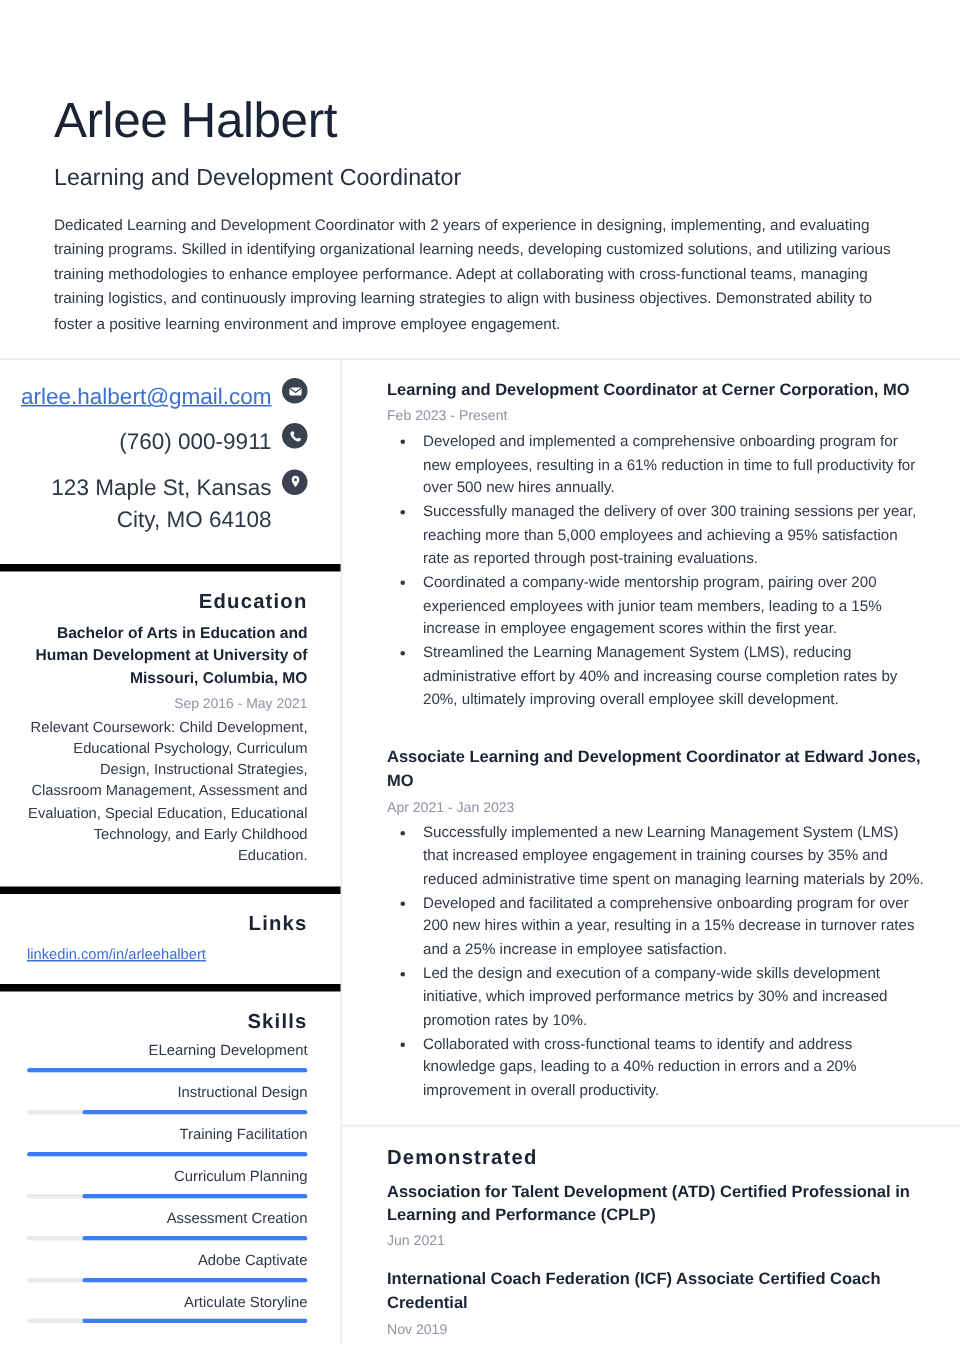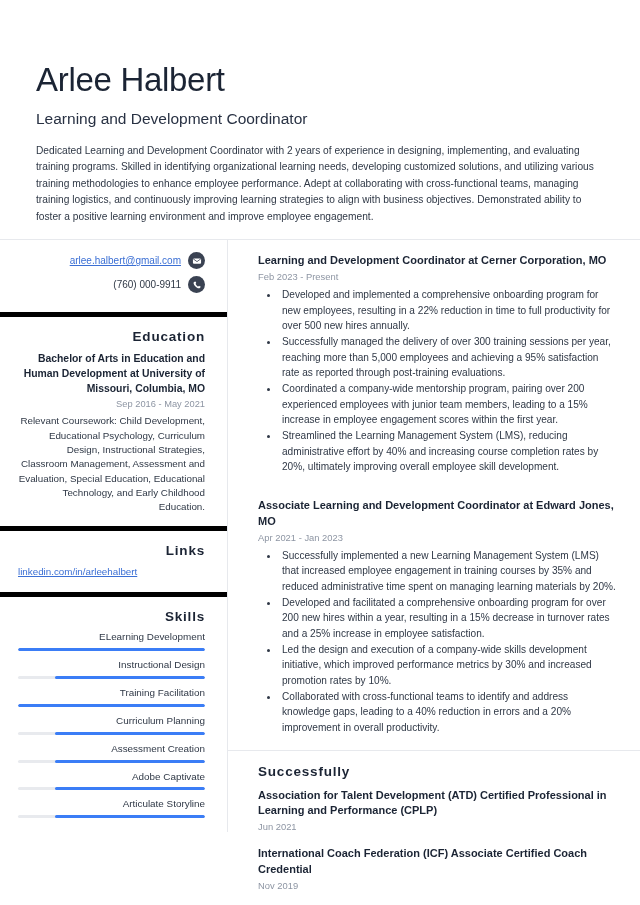--- a/index.html
+++ b/index.html
@@ -74,21 +74,21 @@
   
   .contact-row {
     display: flex;
     align-items: flex-start;
     justify-content: flex-end;
     gap: 7px;
     margin-bottom: 7px;
   }
 
   .contact-text {
-    font-size: 10px;
+    font-size: 15px;
     line-height: 1.42;
     text-align: right;
     color: #2f3846;
     padding-top: 2px;
   }
 
   .contact-text a { color: #3b6fd4; text-decoration: underline; }
 
   .ic {
     width: 17px; height: 17px;
@@ -233,20 +233,29 @@
 
         <div class="contact-row">
           <div class="contact-text">(760) 000-9911</div>
           <span class="ic">
             <svg width="10" height="10" viewBox="0 0 16 16" fill="none">
               <path d="M5.2 2.3c.7 0 1.3 1.5 1.5 2.2.2.7-.8 1-.9 1.5-.1.5 1 2.1 1.6 2.7.6.6 2.2 1.7 2.7 1.6.5-.1.8-1.1 1.5-.9.7.2 2.2.8 2.2 1.5 0 1.3-1.6 2.6-3 2.4C7.6 13 3 8.4 2.5 5 2.3 3.7 3.9 2.3 5.2 2.3z" fill="#ffffff"></path>
             </svg>
           </span>
         </div>
 
+        <div class="contact-row">
+          <div class="contact-text">123 Maple St, Kansas City, MO 64108</div>
+          <span class="ic">
+            <svg width="10" height="10" viewBox="0 0 16 16" fill="none">
+              <path d="M8 1.9c2.3 0 4.1 1.8 4.1 4.1 0 3-4.1 8-4.1 8S3.9 9 3.9 6c0-2.3 1.8-4.1 4.1-4.1z" fill="#ffffff"></path>
+              <circle cx="8" cy="6" r="1.6" fill="#3a4252"></circle>
+            </svg>
+          </span>
+        </div>
       </div>
 
       <div class="side-section">
         <div class="side-heading">Education</div>
         <div class="edu-degree">Bachelor of Arts in Education and Human Development at University of Missouri, Columbia, MO</div>
         <div class="edu-date">Sep 2016 - May 2021</div>
         <div class="edu-desc">Relevant Coursework: Child Development, Educational Psychology, Curriculum Design, Instructional Strategies, Classroom Management, Assessment and Evaluation, Special Education, Educational Technology, and Early Childhood Education.</div>
       </div>
 
       <div class="side-section">
@@ -311,41 +320,41 @@
     </div>
 
     <div class="main">
 
       <div class="main-section">
 
         <div class="entry">
           <div class="entry-title">Learning and Development Coordinator at Cerner Corporation, MO</div>
           <div class="entry-date">Feb 2023 - Present</div>
           <ul class="bullets">
-            <li>Developed and implemented a comprehensive onboarding program for new employees, resulting in a 22% reduction in time to full productivity for over 500 new hires annually.</li>
+            <li>Developed and implemented a comprehensive onboarding program for new employees, resulting in a 61% reduction in time to full productivity for over 500 new hires annually.</li>
             <li>Successfully managed the delivery of over 300 training sessions per year, reaching more than 5,000 employees and achieving a 95% satisfaction rate as reported through post-training evaluations.</li>
             <li>Coordinated a company-wide mentorship program, pairing over 200 experienced employees with junior team members, leading to a 15% increase in employee engagement scores within the first year.</li>
             <li>Streamlined the Learning Management System (LMS), reducing administrative effort by 40% and increasing course completion rates by 20%, ultimately improving overall employee skill development.</li>
           </ul>
         </div>
 
         <div class="entry">
           <div class="entry-title">Associate Learning and Development Coordinator at Edward Jones, MO</div>
           <div class="entry-date">Apr 2021 - Jan 2023</div>
           <ul class="bullets">
             <li>Successfully implemented a new Learning Management System (LMS) that increased employee engagement in training courses by 35% and reduced administrative time spent on managing learning materials by 20%.</li>
             <li>Developed and facilitated a comprehensive onboarding program for over 200 new hires within a year, resulting in a 15% decrease in turnover rates and a 25% increase in employee satisfaction.</li>
             <li>Led the design and execution of a company-wide skills development initiative, which improved performance metrics by 30% and increased promotion rates by 10%.</li>
             <li>Collaborated with cross-functional teams to identify and address knowledge gaps, leading to a 40% reduction in errors and a 20% improvement in overall productivity.</li>
           </ul>
         </div>
       </div>
 
       <div class="main-section">
-        <div class="main-heading">Successfully</div>
+        <div class="main-heading">Demonstrated</div>
 
         <div class="cert-entry">
           <div class="entry-title">Association for Talent Development (ATD) Certified Professional in Learning and Performance (CPLP)</div>
           <div class="entry-date">Jun 2021</div>
         </div>
 
         <div class="cert-entry">
           <div class="entry-title">International Coach Federation (ICF) Associate Certified Coach Credential</div>
           <div class="entry-date">Nov 2019</div>
         </div>

